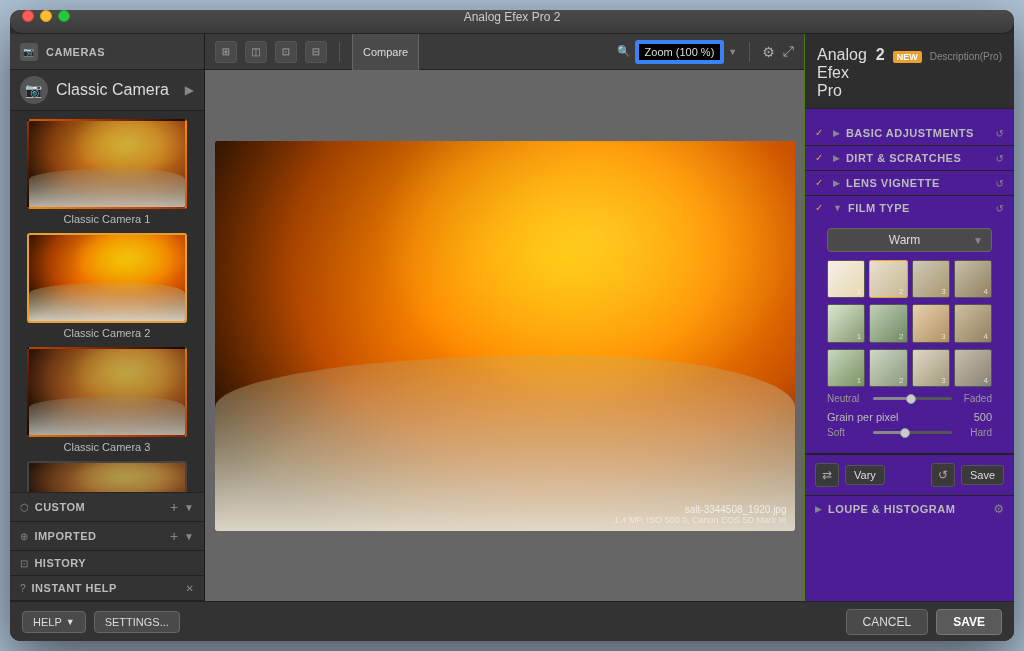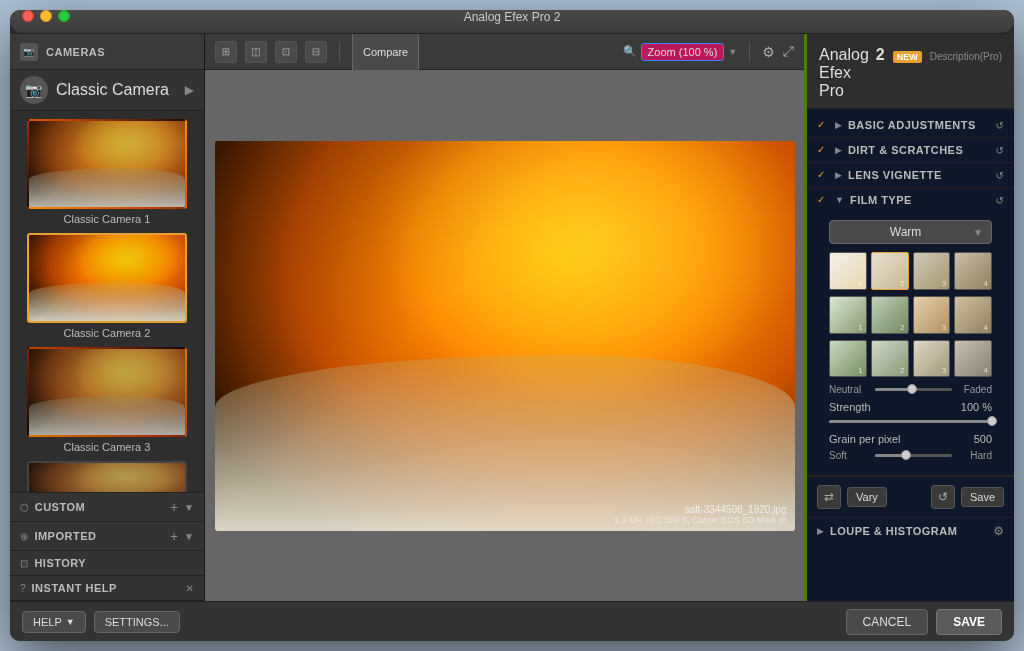--- a/index.html
+++ b/index.html
@@ -235,22 +235,22 @@
     }
     .toolbar-spacer { flex: 1; }
     .zoom-control {
       display: flex;
       align-items: center;
       gap: 4px;
       color: #bbb;
       font-size: 11px;
     }
     .zoom-text {
-      background: #be185d;
-      border: 1px solid #3b82f6;
+      background: #000000;
+      border: 4px solid #3b82f6;
       border-radius: 3px;
       padding: 2px 6px;
       font-size: 11px;
       color: #ddd;
     }
     .toolbar-icon-sm {
       color: #aaa;
       font-size: 14px;
       cursor: pointer;
     }
@@ -283,25 +283,26 @@
       display: block;
     }
     .image-caption-meta {
       color: rgba(255,255,255,0.5);
       font-size: 9px;
       display: block;
     }
     
     .right-panel {
       width: 210px;
-      background: #0f172a;
+      background: #4c1d95;
       display: flex;
       flex-direction: column;
       flex-shrink: 0;
-      border-left: 3px solid #4d7c0f;
+      border-left: 1px solid #4d7c0f;
+      gap: 8px;
     }
     .right-panel-header {
       background: #2e2e2e;
       padding: 12px 12px 8px 12px;
       display: flex;
       align-items: baseline;
       gap: 4px;
       border-bottom: 1px solid #222;
     }
     .right-panel-title {
@@ -853,32 +854,20 @@
               <span class="slider-label-left">Neutral</span>
               <div class="slider-container">
                 <div class="slider-track">
                   <div class="slider-fill" style="width:48%;"></div>
                   <div class="slider-thumb" style="left:48%;"></div>
                 </div>
               </div>
               <span class="slider-label-right">Faded</span>
             </div>
 
-            <div class="named-slider-row">
-              <div class="named-slider-header">
-                <span class="named-slider-title">Strength</span>
-                <span class="named-slider-value">100 %</span>
-              </div>
-              <div class="slider-container">
-                <div class="slider-track">
-                  <div class="slider-fill" style="width:100%;"></div>
-                  <div class="slider-thumb" style="left:100%;"></div>
-                </div>
-              </div>
-            </div>
 
             <div class="named-slider-row">
               <div class="named-slider-header">
                 <span class="named-slider-title">Grain per pixel</span>
                 <span class="named-slider-value">500</span>
               </div>
 
               <div class="slider-row" style="margin-top:4px;">
                 <span class="slider-label-left">Soft</span>
                 <div class="slider-container">

